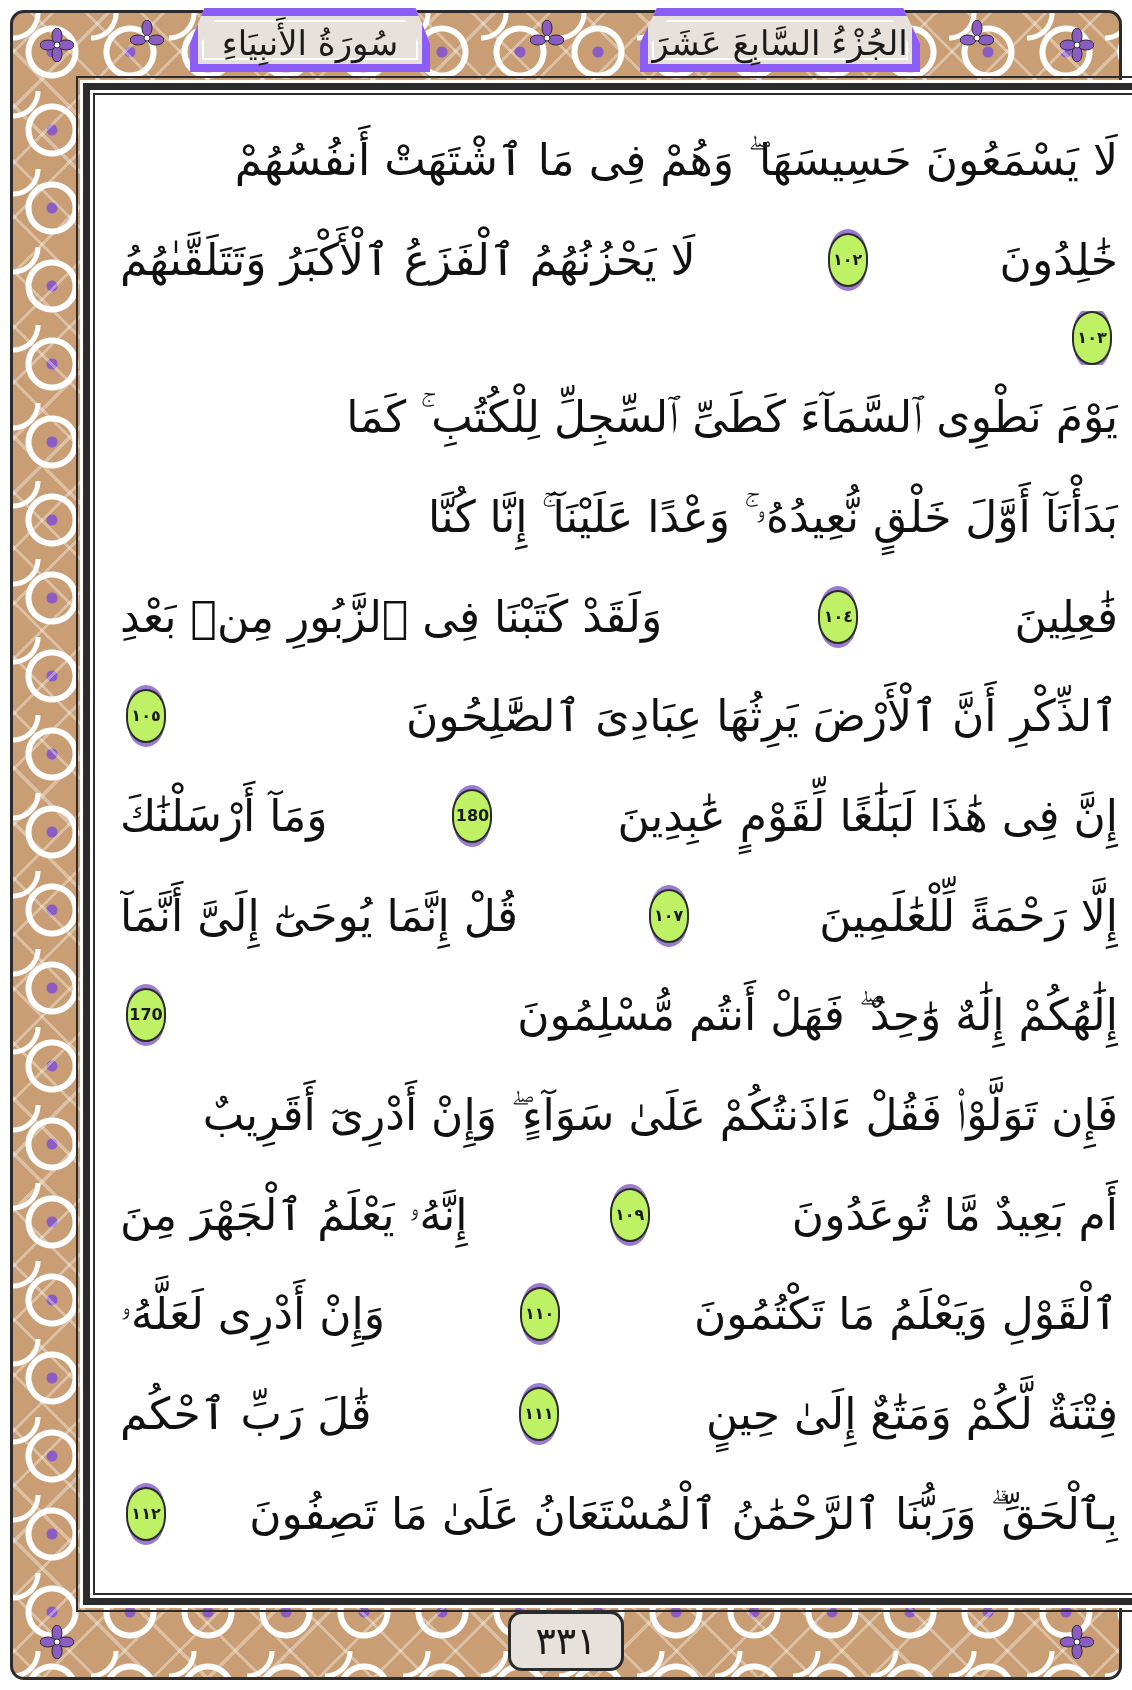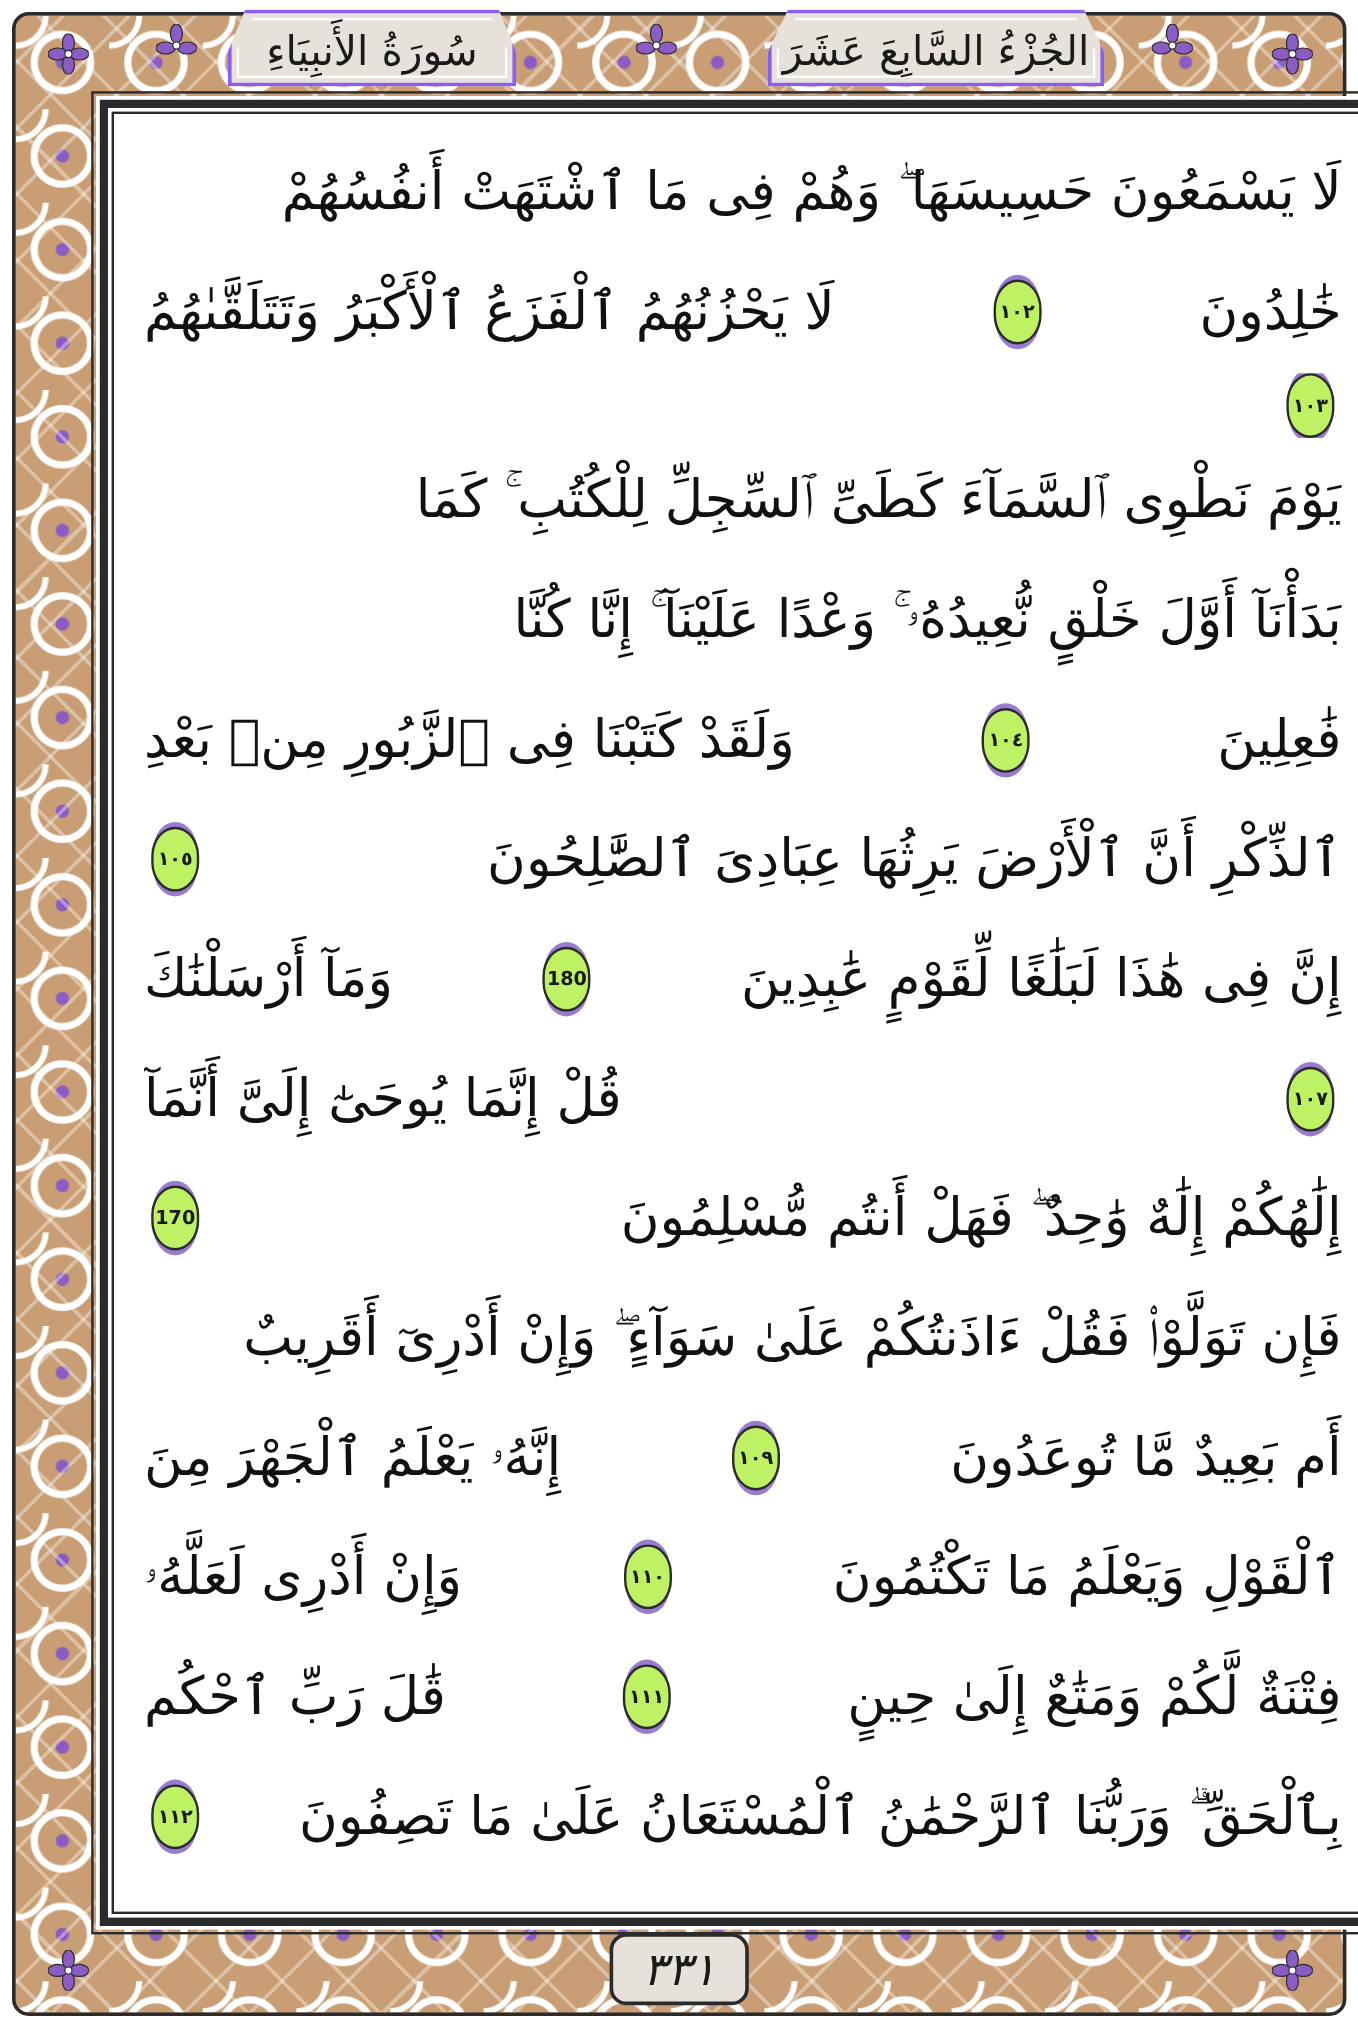--- a/index.html
+++ b/index.html
@@ -30,21 +30,21 @@
   }
 
   
   .flower { position: absolute; width: 34px; height: 34px; z-index: 3; }
   .flower svg { width: 100%; height: 100%; }
 
   
   .cartouche {
     position: absolute; top: 8px; height: 64px; z-index: 4;
     background: #e6e1db;
-    border: 3px solid #8b5cf6;
+    border: 8px solid #8b5cf6;
     clip-path: polygon(6% 0, 94% 0, 100% 55%, 100% 100%, 0 100%, 0 55%);
     display: flex; align-items: center; justify-content: center;
     box-sizing: border-box;
   }
   .cartouche-inner {
     position: absolute; inset: 4px; border: 2px solid #ffffff;
     clip-path: polygon(6% 0, 94% 0, 100% 55%, 100% 100%, 0 100%, 0 55%);
   }
   .cartouche .label {
     position: relative; z-index: 2;
@@ -54,21 +54,21 @@
   .cartouche-surah { left: 190px; width: 240px; }
   .cartouche-juz { left: 640px; width: 280px; }
 
   
   .footer-cartouche {
     position: absolute; left: 508px; top: 1611px; width: 116px; height: 60px; z-index: 4;
     background: #e6e1db; border: 3px solid #2b2b2b; border-radius: 14px;
     display: flex; align-items: center; justify-content: center; box-sizing: border-box;
   }
   .footer-cartouche .label {
-    font-family: "DejaVu Serif", serif; font-size: 38px; color: #1a1a1a; direction: rtl; line-height: 1; font-style: italic;
+    font-family: "DejaVu Serif", serif; font-size: 38px; color: #1a1a1a; direction: rtl; line-height: 1;
   }
 
   
   .text-frame {
     position: absolute; left: 83px; top: 83px; width: 1072px; height: 1522px;
     background: #ffffff; box-sizing: border-box; z-index: 5;
     border: 7px solid #2b2b2b;
     outline: 3px solid #ffffff;
   }
   .text-frame::before {
@@ -218,20 +218,21 @@
         <div class="line">
           <span class="seg">ٱلذِّكْرِ أَنَّ ٱلْأَرْضَ يَرِثُهَا عِبَادِىَ ٱلصَّٰلِحُونَ</span>
           <span class="ayah-marker">١٠٥</span>
         </div>
         <div class="line">
           <span class="seg">إِنَّ فِى هَٰذَا لَبَلَٰغًا لِّقَوْمٍ عَٰبِدِينَ</span>
           <span class="ayah-marker">180</span>
           <span class="seg">وَمَآ أَرْسَلْنَٰكَ</span>
         </div>
         <div class="line">
+          <span class="seg">إِلَّا رَحْمَةً لِّلْعَٰلَمِينَ</span>
           <span class="ayah-marker">١٠٧</span>
           <span class="seg">قُلْ إِنَّمَا يُوحَىٰٓ إِلَىَّ أَنَّمَآ</span>
         </div>
         <div class="line">
           <span class="seg">إِلَٰهُكُمْ إِلَٰهٌ وَٰحِدٌ ۖ فَهَلْ أَنتُم مُّسْلِمُونَ</span>
           <span class="ayah-marker">170</span>
         </div>
         <div class="line">
           <span class="seg">فَإِن تَوَلَّوْا۟ فَقُلْ ءَاذَنتُكُمْ عَلَىٰ سَوَآءٍ ۖ وَإِنْ أَدْرِىٓ أَقَرِيبٌ</span>
         </div>

